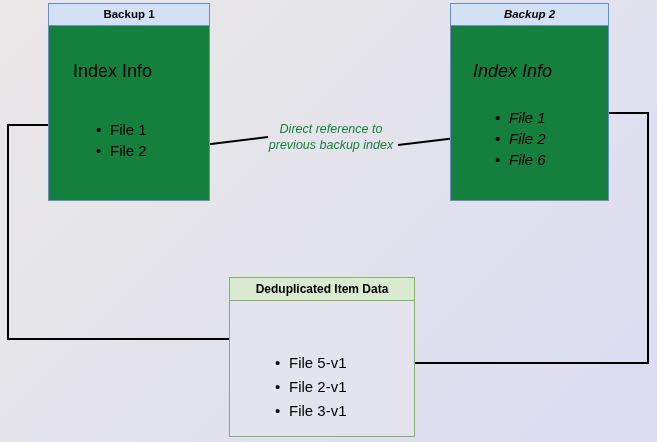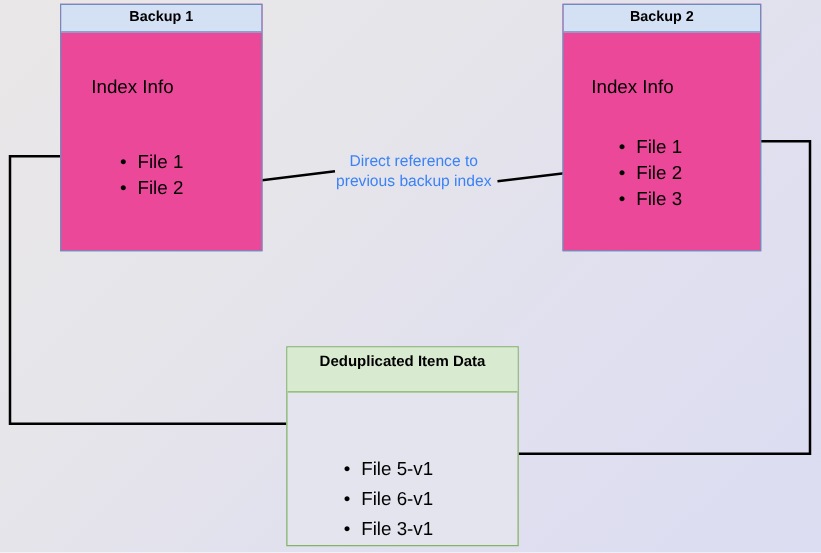--- a/index.html
+++ b/index.html
@@ -17,51 +17,51 @@
   #canvas {
     position: absolute;
     inset: 0;
     width: 657px;
     height: 442px;
   }
   .box {
     position: absolute;
     box-sizing: border-box;
     border: 1.5px solid #6c8ebf;
-    background: #ec4899;
+    background: #15803d;
   }
   .box.green {
     border: 1.5px solid #82b366;
     background: #e4e4ee;
   }
   .box-header {
     box-sizing: border-box;
     height: 22px;
     line-height: 20px;
     text-align: center;
     font-size: 11.5px;
     font-weight: bold;
     color: #000;
     background: #d4e1f5;
     border-bottom: 1.5px solid #6c8ebf;
   }
   .box.green .box-header {
     background: #d8ead0;
     border-bottom: 1.5px solid #82b366;
-    height: 36px;
+    height: 23px;
     line-height: 23px;
     font-size: 12px;
   }
   .box-body {
     position: relative;
     height: 100%;
   }
   .index-label {
     position: absolute;
-    font-size: 15px;
+    font-size: 18px;
     color: #000;
     white-space: nowrap;
   }
   .bullets {
     position: absolute;
     margin: 0;
     padding: 0;
     list-style: none;
   }
   .bullets li {
@@ -79,23 +79,24 @@
     top: 0;
     font-size: 15px;
   }
   .green-bullets li {
     line-height: 24px;
   }
   .edge-label {
     position: absolute;
     font-size: 12.5px;
     line-height: 16px;
-    color: #3b82f6;
+    color: #15803d;
     text-align: center;
     white-space: pre-line;
+    font-style: italic;
   }
   #svg-layer {
     position: absolute;
     inset: 0;
     width: 657px;
     height: 442px;
     pointer-events: none;
   }
 </style>
 </head>
@@ -123,38 +124,38 @@
     <div class="box-header">Backup 1</div>
     <div class="box-body">
       <div class="index-label" style="left:24px; top:35px;">Index Info</div>
       <ul class="bullets" style="left:45px; top:93px;">
         <li>File 1</li>
         <li>File 2</li>
       </ul>
     </div>
   </div>
 
-  <div class="box" style="left:450px; top:3px; width:159px; height:198px;">
+  <div class="box" style="left:450px; top:3px; width:159px; height:198px;font-style:italic;">
     <div class="box-header">Backup 2</div>
     <div class="box-body">
       <div class="index-label" style="left:22px; top:35px;">Index Info</div>
       <ul class="bullets" style="left:42px; top:81px;">
         <li>File 1</li>
         <li>File 2</li>
-        <li>File 3</li>
+        <li>File 6</li>
       </ul>
     </div>
   </div>
 
   <div class="box green" style="left:229px; top:277px; width:186px; height:160px;">
     <div class="box-header">Deduplicated Item Data</div>
     <div class="box-body">
       <ul class="bullets green-bullets" style="left:43px; top:50px;">
         <li>File 5-v1</li>
-        <li>File 6-v1</li>
+        <li>File 2-v1</li>
         <li>File 3-v1</li>
       </ul>
     </div>
   </div>
 
   <div class="edge-label" style="left:246px; top:121px; width:170px;">Direct reference to
 previous backup index</div>
 
 </div>
 

